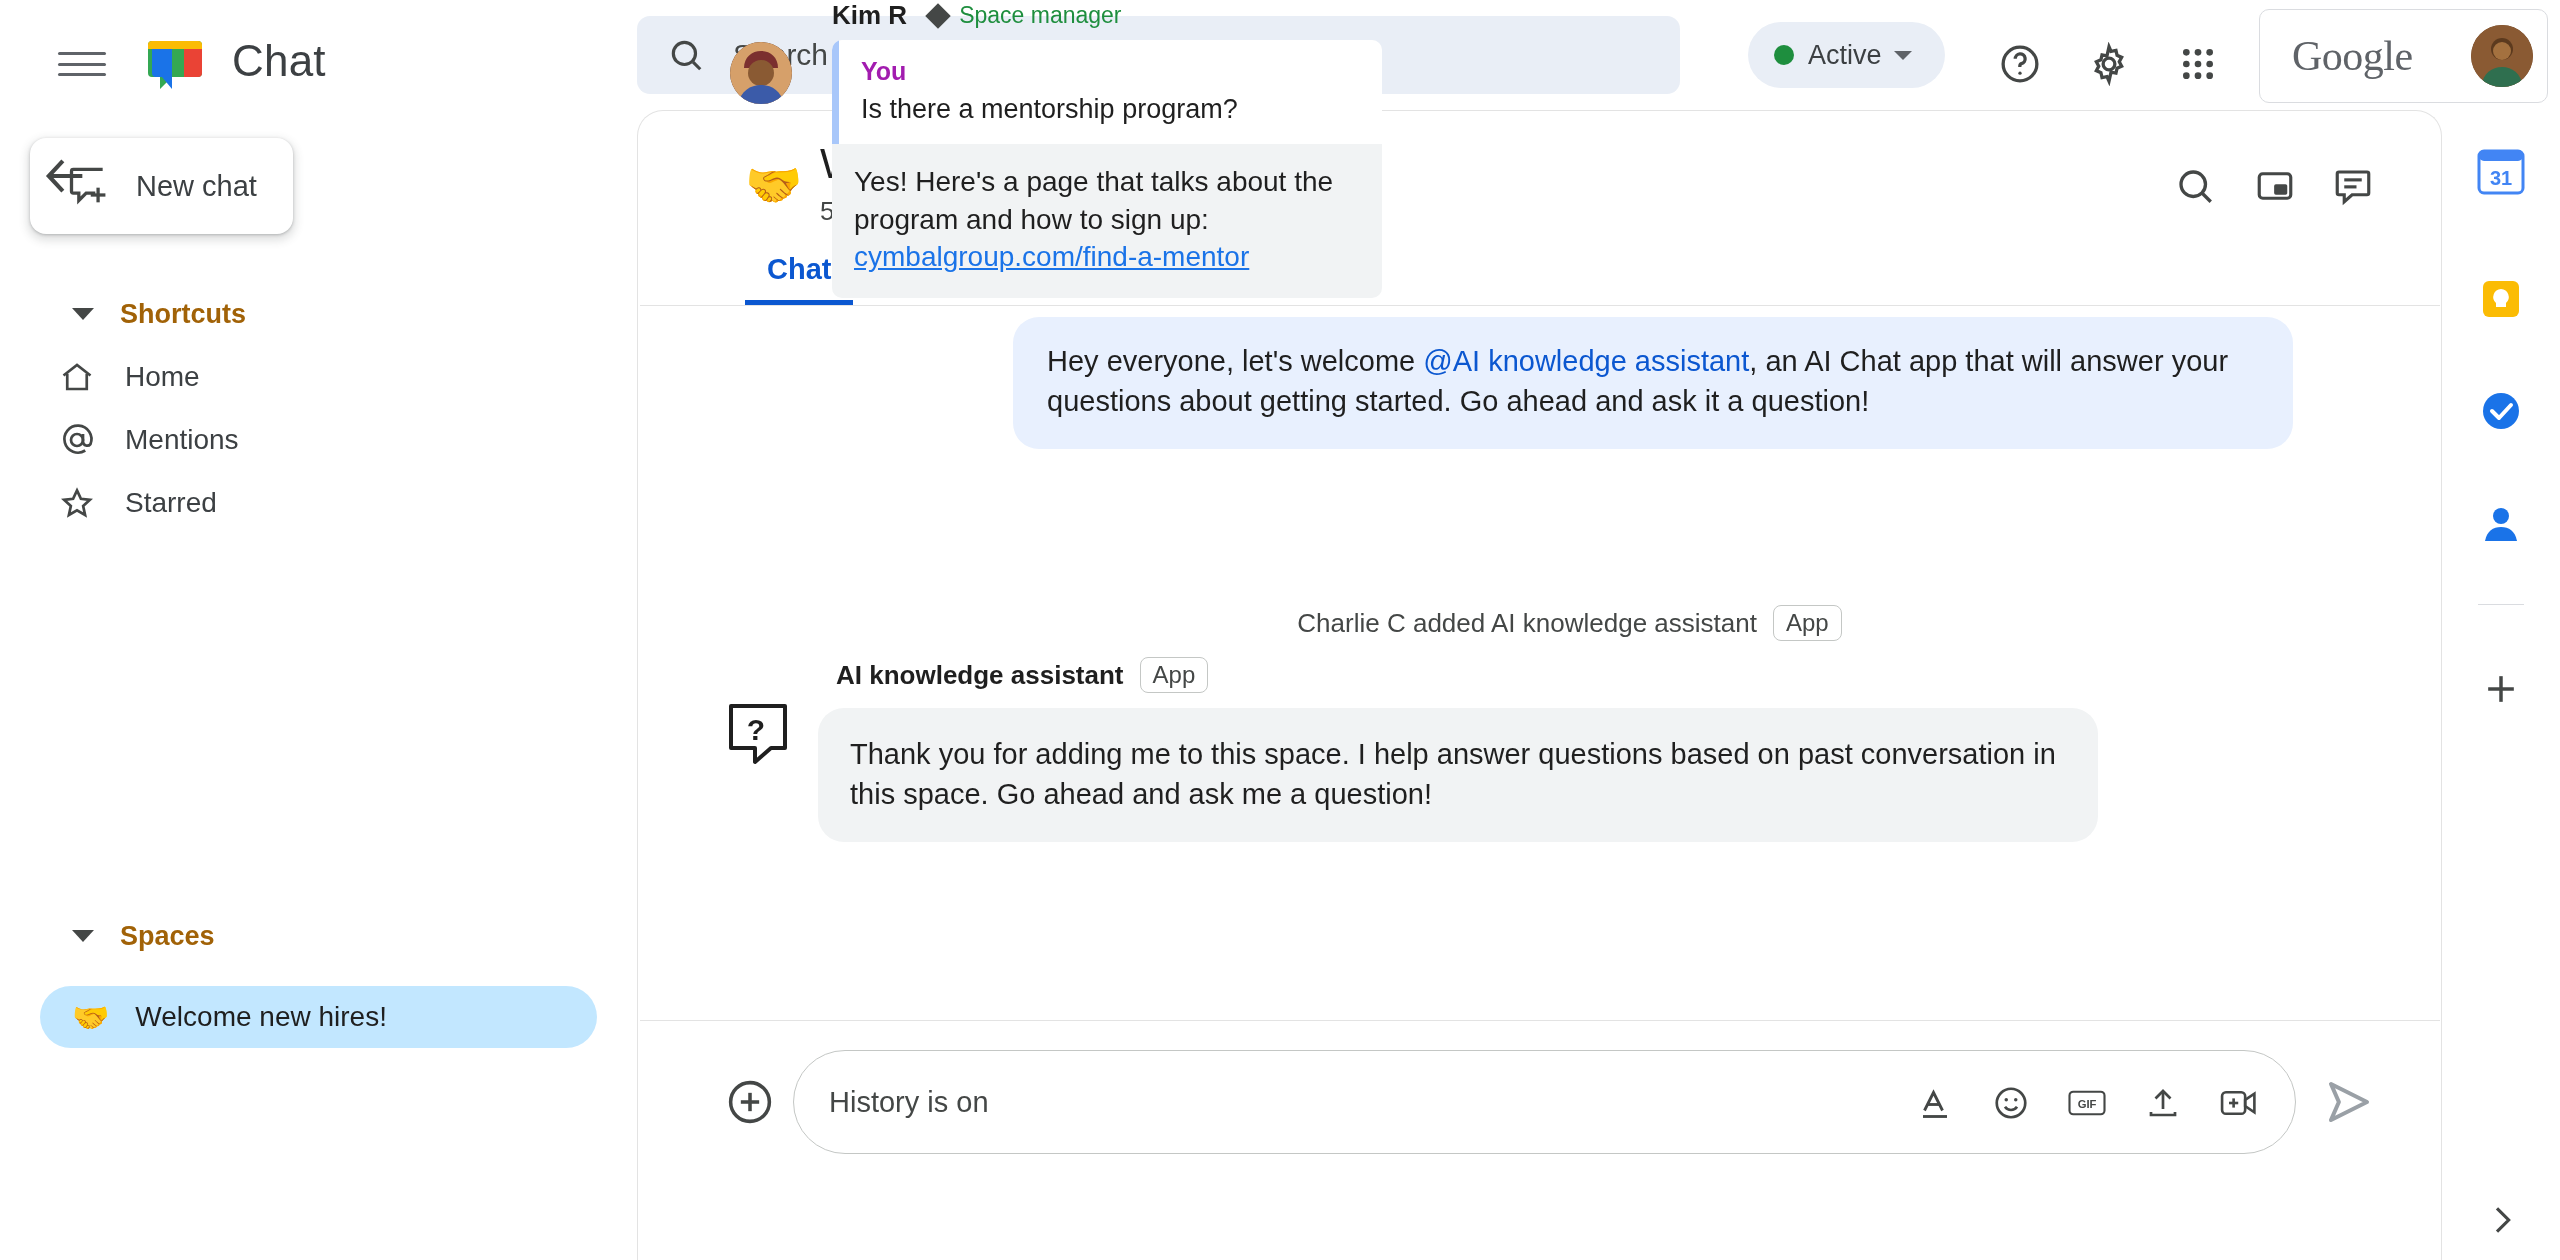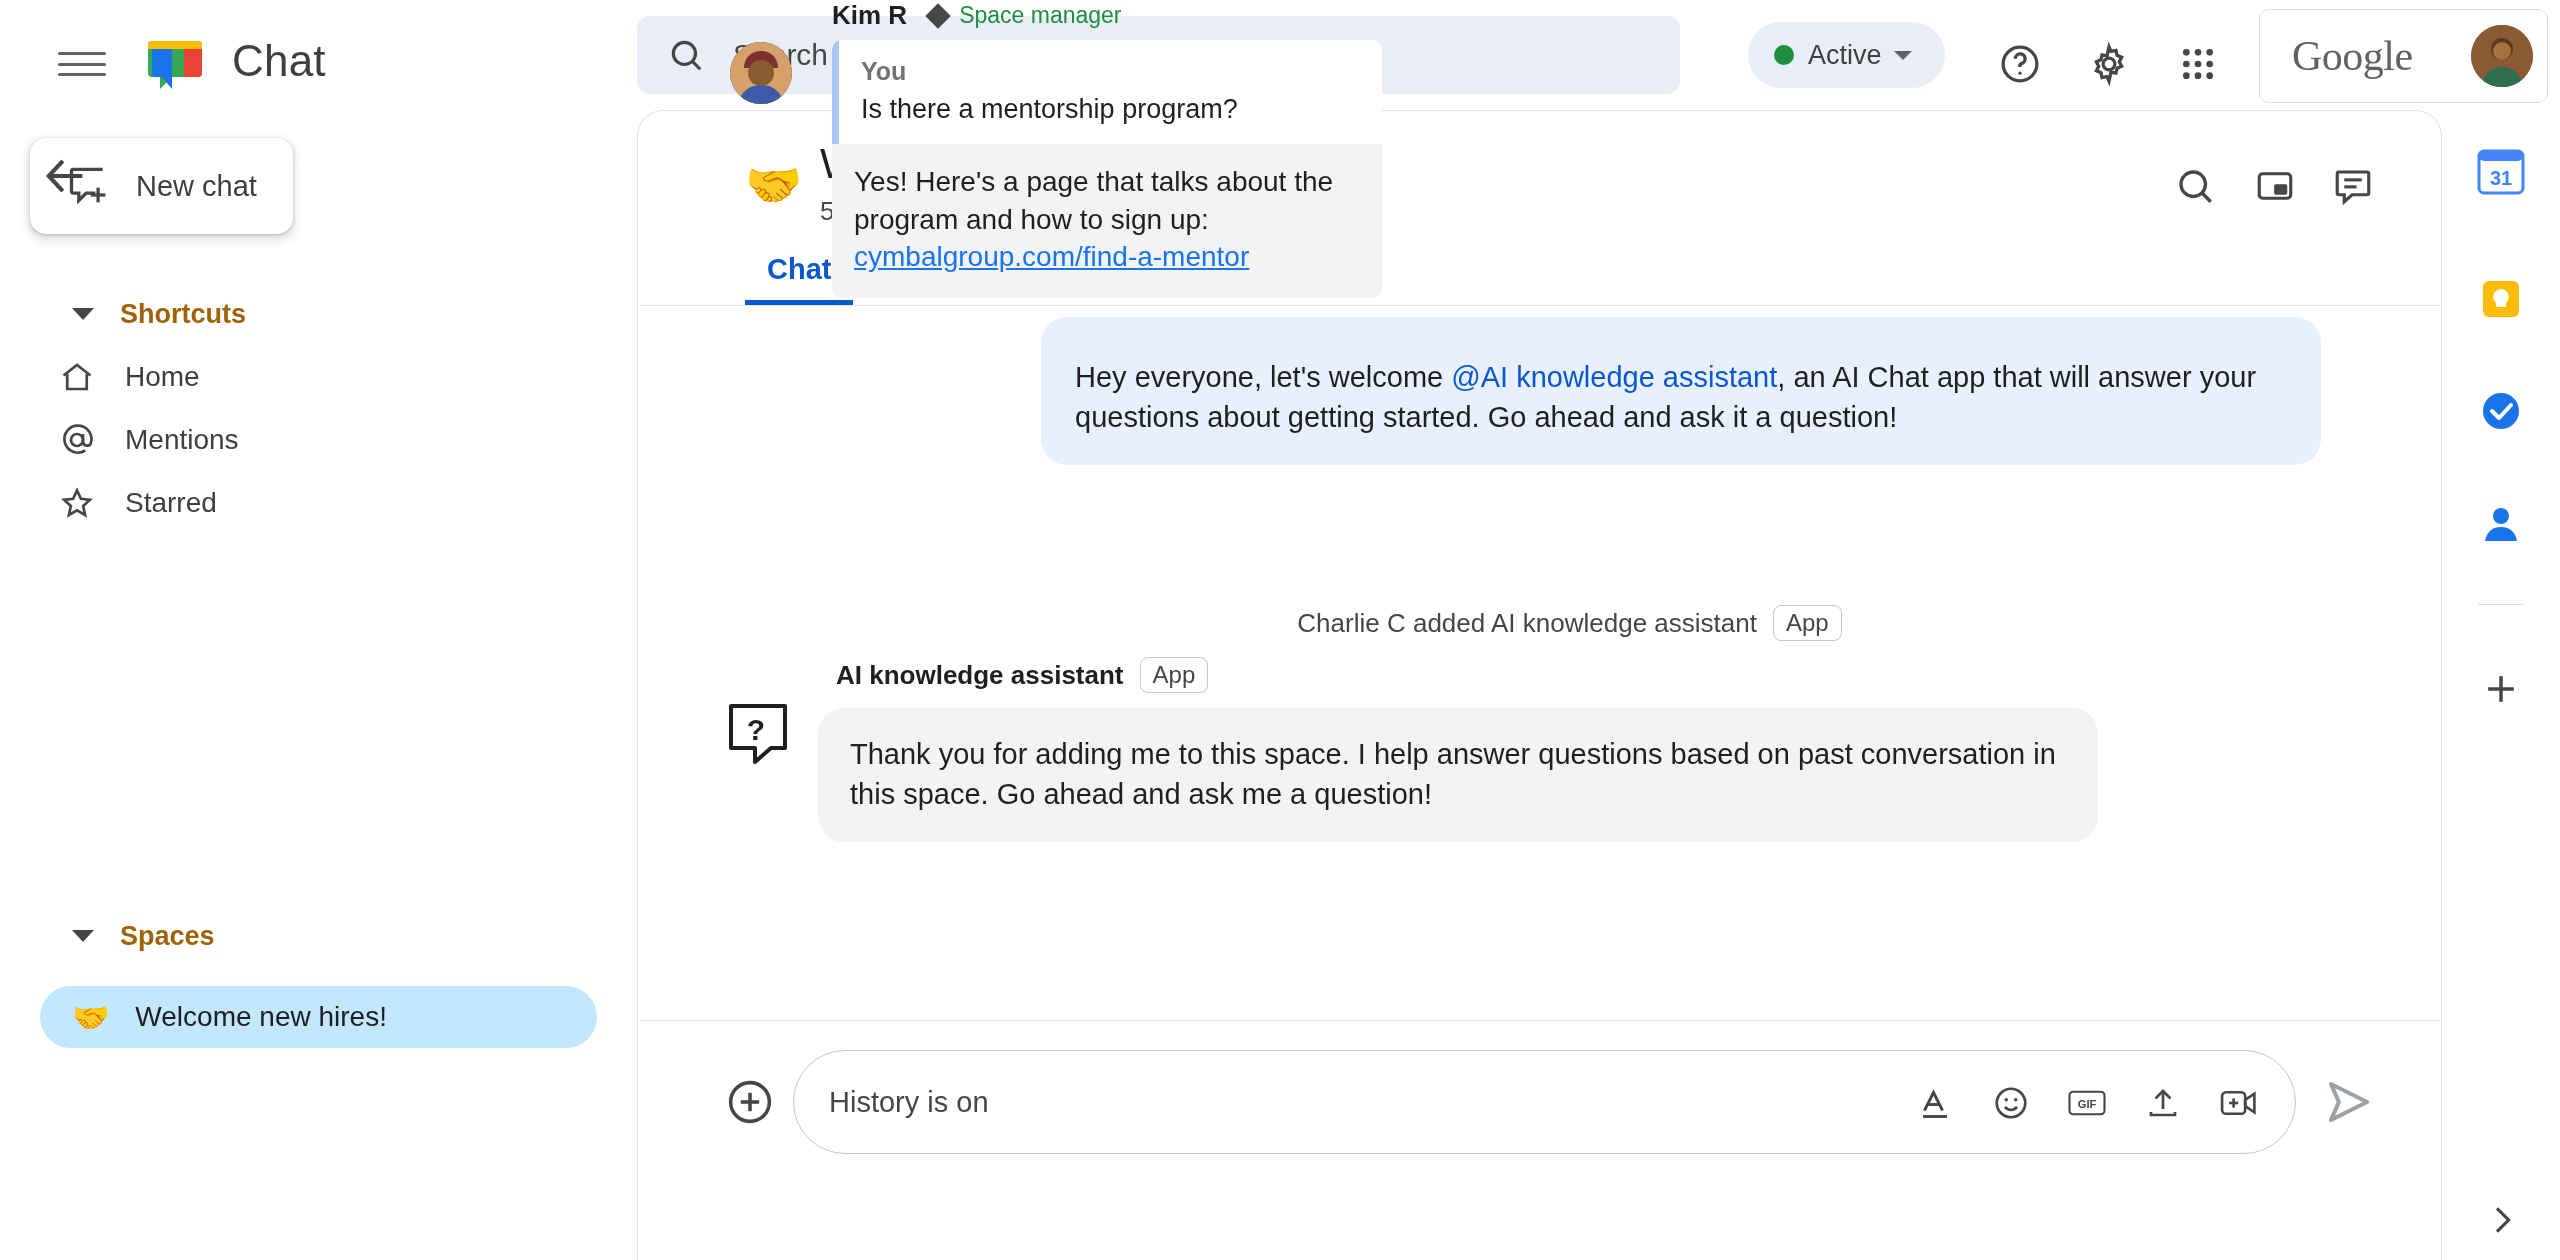--- a/index.html
+++ b/index.html
@@ -254,35 +254,35 @@
     width: 550px;
     background: #f1f3f4;
     border-radius: 10px;
     overflow: hidden;
   }
   .quote-inner {
     background: #ffffff;
     border-left: 7px solid #a8c7fa;
     padding: 17px 20px 19px 22px;
   }
-  .quote-who { font-size: 25px; font-weight: bold; color: #737373; margin-bottom: 8px; }
+  .quote-who { font-size: 25px; font-weight: bold; color: #a21caf; margin-bottom: 8px; }
   .quote-text { font-size: 27px; color: #1f1f1f; }
   .quote-reply {
     padding: 19px 22px 22px 22px;
     font-size: 28px; color: #1f1f1f; line-height: 1.34;
   }
   .quote-reply a { color: #1a73e8; text-decoration: underline; }
 
   .bubble-out {
     position: absolute; left: 1013px; top: 317px;
     width: 1280px;
     background: #e8f0fe;
     border-radius: 26px;
-    padding: 40px 34px 28px 34px;
-    font-size: 29px; color: #1f1f1f; line-height: 1.38; margin-left: 28px;
+    padding: 24px 34px 28px 34px;
+    font-size: 29px; color: #1f1f1f; line-height: 1.38;
   }
   .bubble-out .mention { color: #0b57d0; }
 
   .sys-line {
     position: absolute; left: 637px; top: 605px;
     width: 1865px;
     display: flex; align-items: center; justify-content: center;
     font-size: 26px; color: #444746;
   }
   .chip-app {

